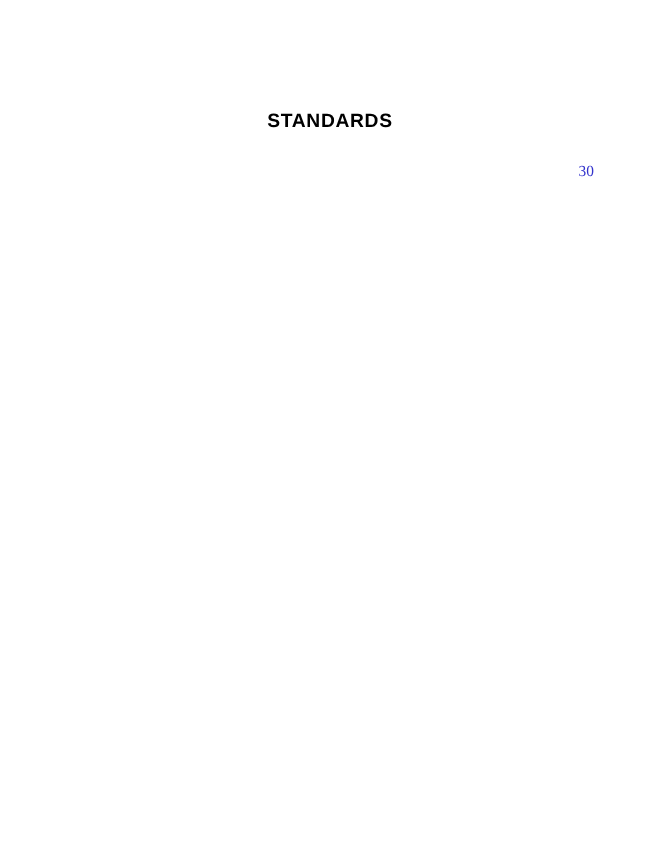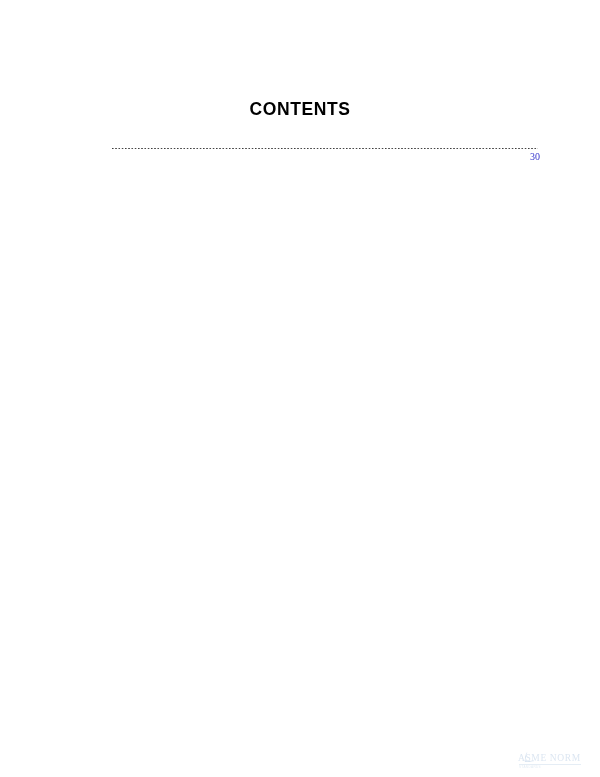--- a/index.html
+++ b/index.html
@@ -39,23 +39,23 @@
   
   .toc {
     position: absolute;
     top: 149px;
     left: 70px;
     width: 470px;
   }
 
   .toc-row {
     display: flex;
-    align-items: flex-start;
+    align-items: center;
     width: 100%;
-    font-size: 10px;
+    font-size: 14px;
     line-height: 17px;
     white-space: nowrap;
   }
 
   .toc-row.main {
     line-height: 15.6px;
   }
 
   .toc-row .num {
     flex: 0 0 74px;
@@ -168,21 +168,21 @@
     border-bottom: 1.6px solid #aec6e0;
     transform: skewX(-16deg) rotate(-6deg);
     border-bottom-left-radius: 3px;
   }
 </style>
 </head>
 <body>
 
 <div class="page">
 
-  <div class="doc-title">CONTENTS</div>
+  <div class="doc-title">STANDARDS</div>
 
   <div class="toc">
     <div id="front-matter-list">
         <div class="toc-row front">
           <span class="title">Foreword</span>
           <span class="leader"></span>
           <span class="page">vi</span>
         </div>
         <div class="toc-row front">
           <span class="title">Committee Roster</span>
@@ -404,20 +404,14 @@
         <div class="toc-row main">
           <span class="num">6.4</span>
           <span class="title">Equalizing Datums</span>
           <span class="leader"></span>
           <span class="page">30</span>
         </div>
       </div>
   </div>
 
 
-  <div class="watermark">
-    <div class="wm-swoosh"></div>
-    <div class="wm-main">ASME NORM</div>
-    <div class="wm-rule"></div>
-    <div class="wm-sub">STANDARDS</div>
-  </div>
 
 </div>
 
 </body></html>

